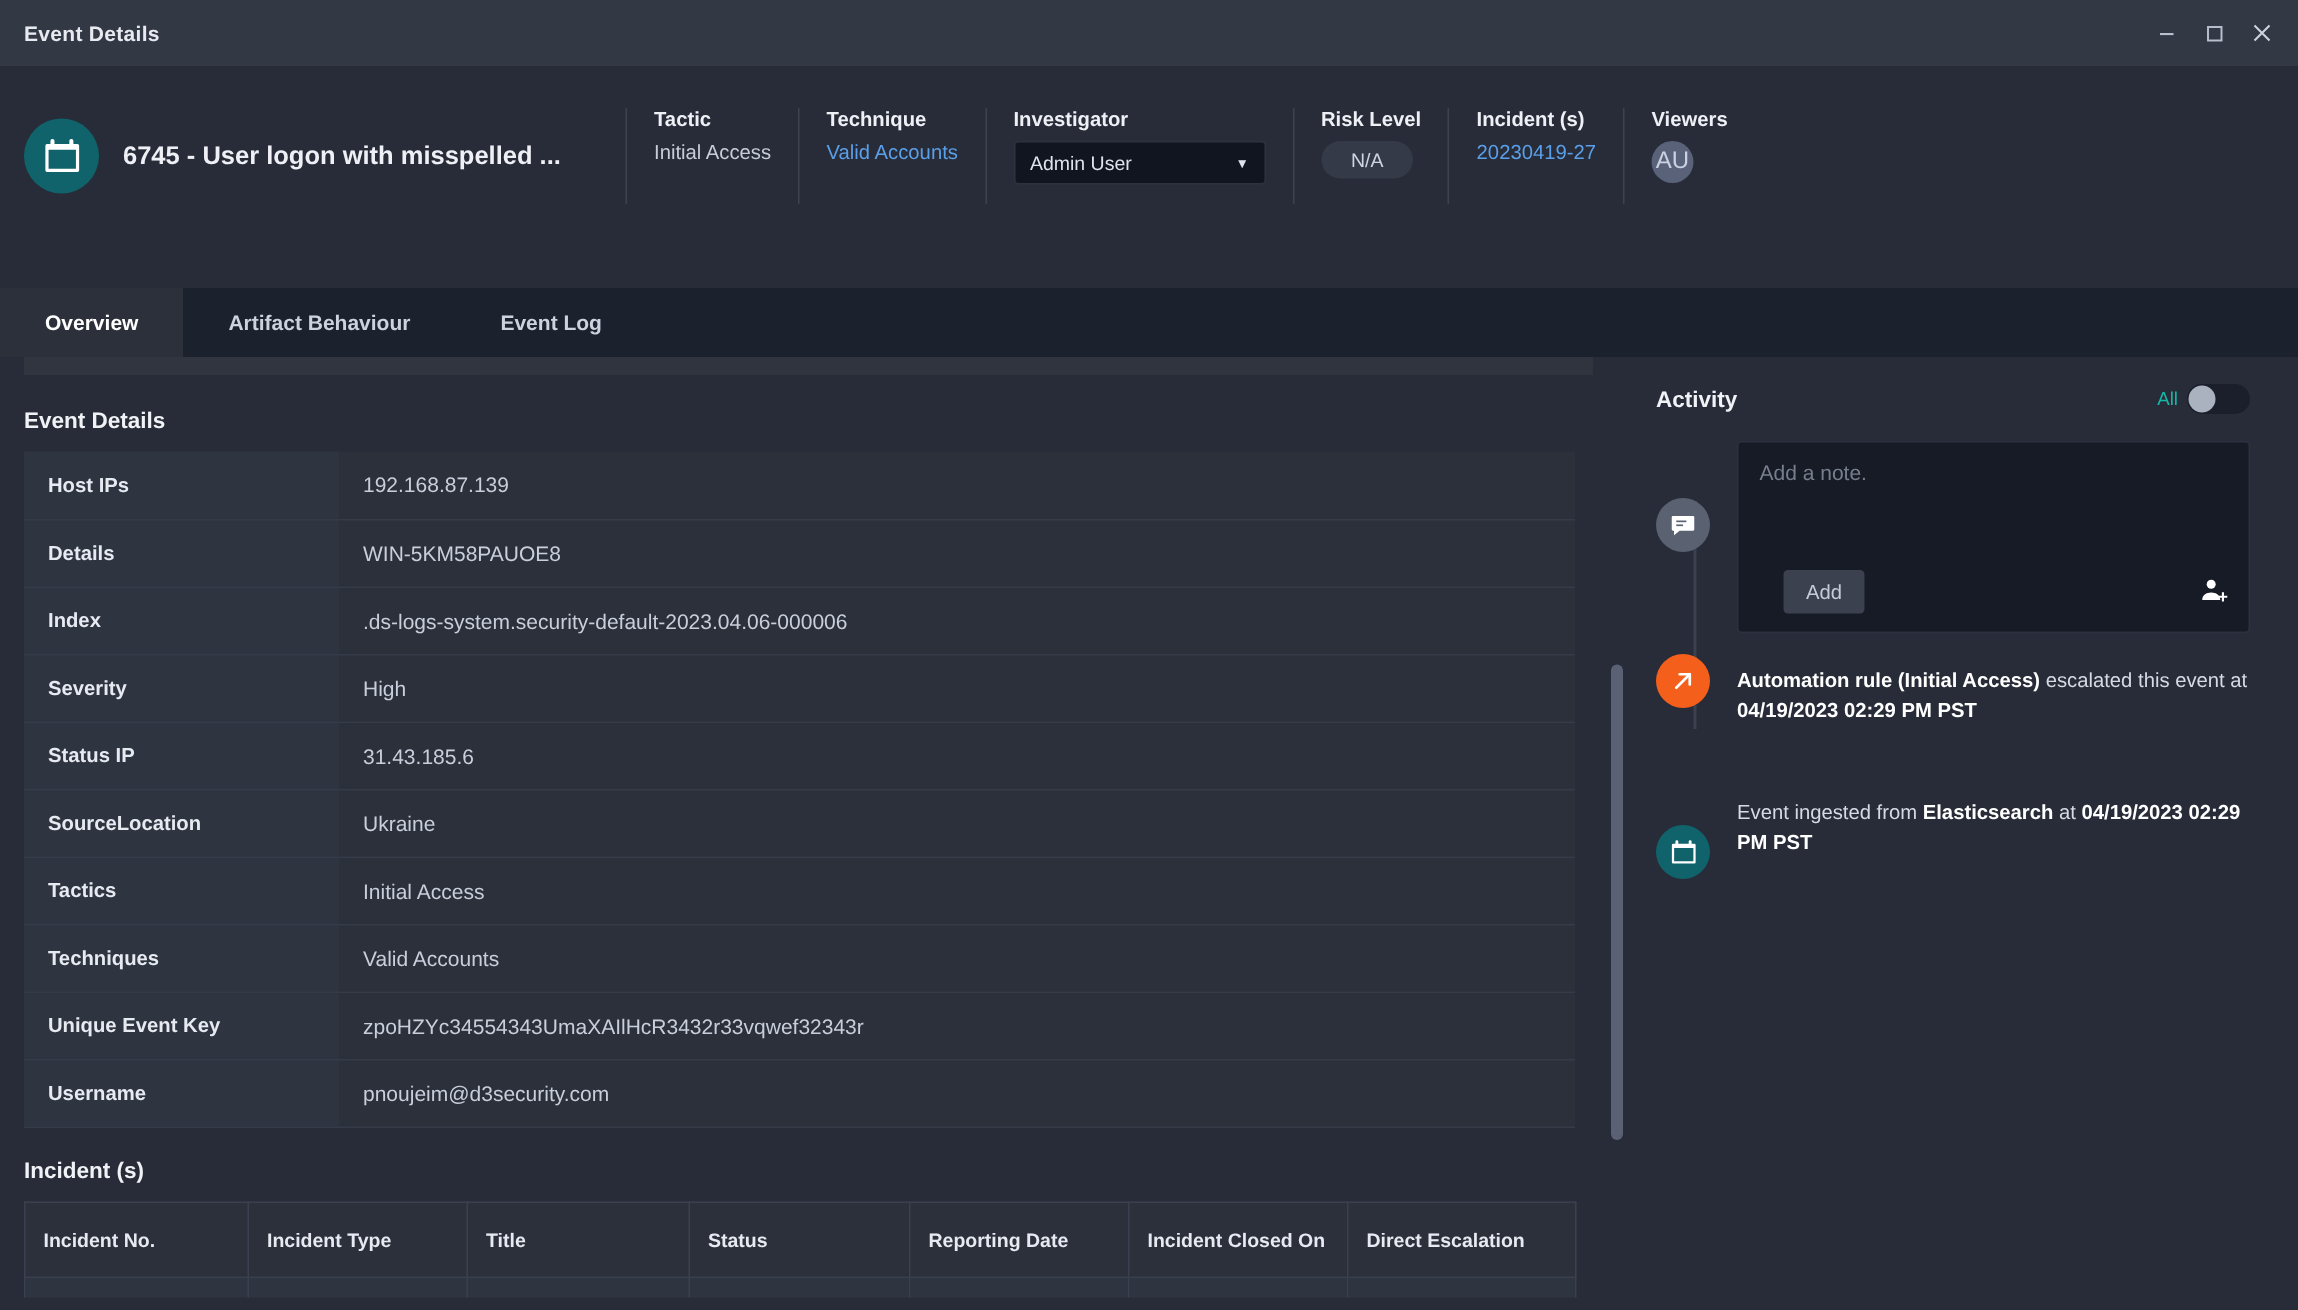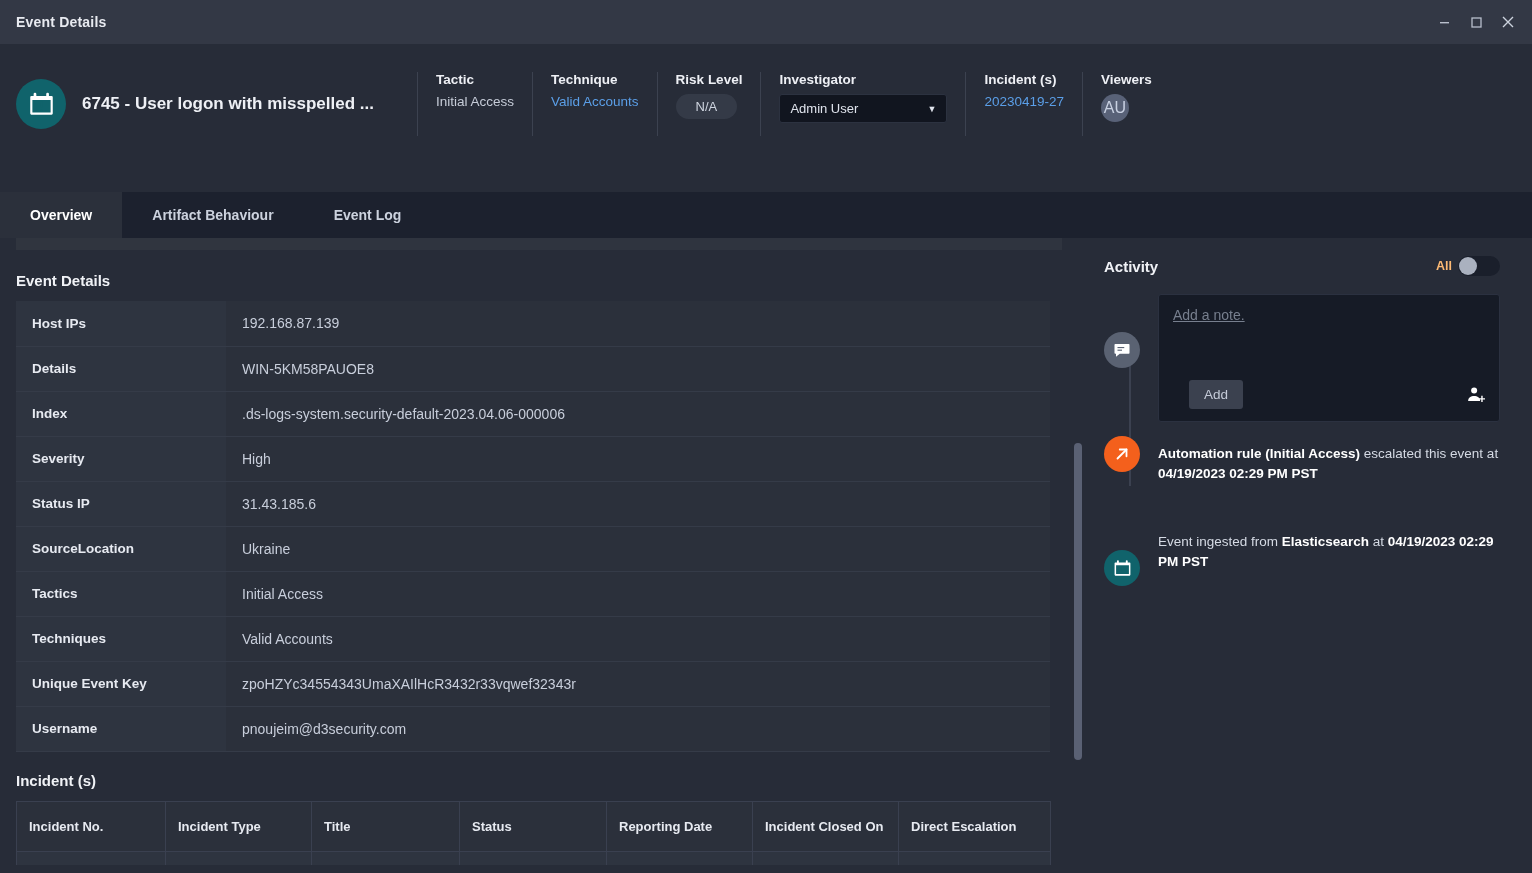--- a/index.html
+++ b/index.html
@@ -235,21 +235,21 @@
     width: 442px;
     padding: 18px 32px 0 14px;
     position: relative;
   }
   .activity-head {
     display: flex; align-items: center; justify-content: space-between;
     margin-bottom: 18px;
   }
   .activity-title { font-size: 15px; font-weight: bold; color: #f0f2f6; }
   .toggle-wrap { display: flex; align-items: center; gap: 6px; }
-  .toggle-label { font-size: 12.5px; font-weight: bold; color: #fdba74; }
+  .toggle-label { font-size: 12.5px; font-weight: normal; color: #14b8a6; }
   .toggle {
     width: 42px; height: 20px; border-radius: 10px;
     background: #1a1f2b; position: relative;
   }
   .toggle-knob {
     position: absolute; left: 1px; top: 1px;
     width: 18px; height: 18px; border-radius: 50%;
     background: #aab1bf;
   }
 
@@ -270,21 +270,21 @@
   .tl-icon.teal { background: #10636b; }
 
   .note-box {
     background: #161b26;
     border: 1px solid #2b3140;
     border-radius: 3px;
     height: 128px;
     padding: 12px 14px;
     position: relative;
   }
-  .note-placeholder { font-size: 14px; color: #777f8e; text-decoration: underline; }
+  .note-placeholder { font-size: 14px; color: #777f8e; }
   .add-btn {
     position: absolute; left: 30px; bottom: 12px;
     background: #3b414f;
     color: #c5cbd8;
     border: none;
     border-radius: 3px;
     font-size: 13.5px;
     padding: 7px 15px;
     font-family: "Liberation Sans", sans-serif;
   }
@@ -346,30 +346,30 @@
     <div class="hdr-label">Tactic</div>
     <div class="hdr-value">Initial Access</div>
   </div>
 
   <div class="hdr-field">
     <div class="hdr-label">Technique</div>
     <div class="hdr-value link">Valid Accounts</div>
   </div>
 
   <div class="hdr-field">
-    <div class="hdr-label">Risk Level</div>
-    <div class="pill">N/A</div>
-  </div>
-
-  <div class="hdr-field">
     <div class="hdr-label">Investigator</div>
     <div class="select-box">
       <span>Admin User</span>
       <span class="select-caret">▼</span>
     </div>
+  </div>
+
+  <div class="hdr-field">
+    <div class="hdr-label">Risk Level</div>
+    <div class="pill">N/A</div>
   </div>
 
   <div class="hdr-field">
     <div class="hdr-label">Incident (s)</div>
     <div class="hdr-value link">20230419-27</div>
   </div>
 
   <div class="hdr-field">
     <div class="hdr-label">Viewers</div>
     <div class="avatar-sm">AU</div>

